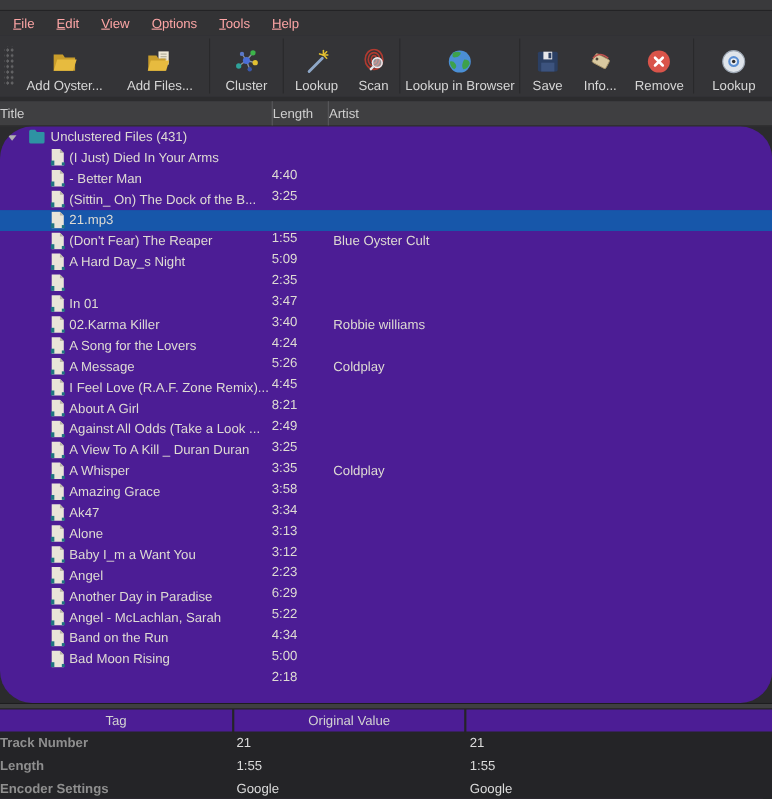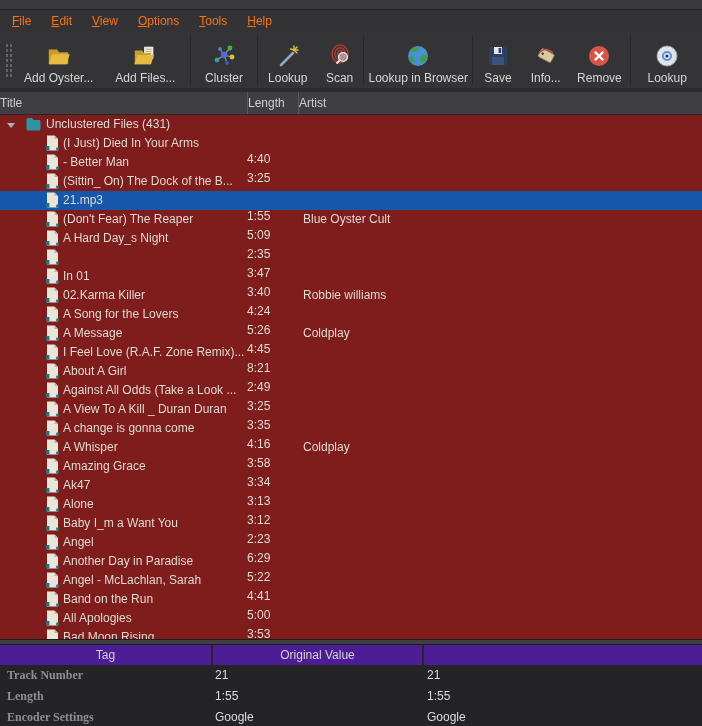--- a/index.html
+++ b/index.html
@@ -2,42 +2,42 @@
 <html><head>
 <meta charset="utf-8">
 <style>
   html,body{margin:0;padding:0;background:#2b2b2d;width:702px;height:726px;overflow:hidden;
     font-family:"Liberation Sans",sans-serif;-webkit-font-smoothing:antialiased;}
   .app{position:relative;width:702px;height:726px;background:#2b2b2d;color:#dedbd3;font-size:12px;}
 
   
   .top-strip{height:9px;background:#3a3a3c;border-bottom:1px solid #232325;}
   .menubar{height:22px;background:#333335;display:flex;align-items:center;padding-left:2px;}
-  .menu-item{padding:0 10px;line-height:22px;color:#f97316;cursor:default;}
+  .menu-item{padding:0 10px;line-height:22px;color:#fca5a5;cursor:default;}
   .menu-item .ml{display:inline-block;}
   .menu-item .ml::first-letter{text-decoration:underline;}
 
   
   .toolbar{height:56px;background:#343437;display:flex;align-items:center;border-bottom:4px solid #2c2c2e;}
   .tb-handle{width:9px;height:36px;margin:0 3px 0 4px;
     background-image:radial-gradient(#636365 1px,transparent 1.2px);background-size:4px 5px;background-position:1px 1px;}
   .tb-btn{height:52px;display:flex;flex-direction:column;align-items:center;justify-content:flex-end;
     padding-bottom:3px;color:#d6d6d6;cursor:default;}
   .tb-btn .ic{width:26px;height:26px;display:flex;align-items:center;justify-content:center;margin-bottom:2px;}
   .tb-sep{width:1px;height:50px;background:#29292b;margin:0 1px;}
 
   
   .grid-header{position:relative;height:22px;background:#3f3f41;color:#cfcfcf;border-bottom:1px solid #262628;}
   .grid-header .hc{position:absolute;top:0;height:22px;line-height:22px;padding-left:0;box-sizing:border-box;}
   .hc-title{left:0;width:247px;}
   .hc-length{left:247px;width:51px;border-left:1px solid #59595c;}
   .hc-artist{left:298px;width:404px;border-left:1px solid #59595c;}
 
   
-  .tree{position:relative;height:524px;background:#7f1d1d;overflow:hidden;}
+  .tree{position:relative;height:524px;background:#4c1d95;overflow:hidden;border-radius:29px;}
   .trow,.rootrow{position:relative;height:19px;width:702px;}
   .trow.selected{background:#1757aa;}
   .trow .t{position:absolute;left:63px;top:0;line-height:19px;white-space:nowrap;}
   .rootrow .t{position:absolute;left:46px;top:0;line-height:19px;white-space:nowrap;}
   .trow .l{position:absolute;left:247px;width:47px;top:16px;line-height:19px;}
   .trow .a{position:absolute;left:303px;top:0;line-height:19px;white-space:nowrap;}
   .expander{position:absolute;left:7px;top:8px;width:0;height:0;
     border-left:4px solid transparent;border-right:4px solid transparent;border-top:5px solid #b0b0b2;}
   .foldicon{position:absolute;left:26px;top:2px;}
   .ficon{position:absolute;left:46px;top:1px;}
@@ -45,21 +45,21 @@
   
   .splitter{height:4px;background:#3f3f41;border-top:1px solid #1d1d1f;border-bottom:1px solid #1d1d1f;}
   .meta{background:#242427;height:86px;}
   .meta-header{position:relative;height:20px;background:#242427;}
   .meta-header .mhc{position:absolute;top:0;height:20px;line-height:20px;background:#4c1d95;
     color:#d2d2d2;text-align:center;box-sizing:border-box;}
   .mh-tag{left:0;width:211px;}
   .mh-orig{left:213px;width:209px;}
   .mh-new{left:424px;width:278px;}
   .meta-row{position:relative;height:21px;width:702px;}
-  .meta-row .k{position:absolute;left:7px;line-height:21px;font-weight:bold;color:#8f8f8f;white-space:nowrap;font-family:Liberation Serif, serif;}
+  .meta-row .k{position:absolute;left:0;line-height:21px;font-weight:bold;color:#8f8f8f;white-space:nowrap;}
   .meta-row .v1{position:absolute;left:215px;line-height:21px;color:#dcdcdc;}
   .meta-row .v2{position:absolute;left:427px;line-height:21px;color:#dcdcdc;}
 </style>
 </head>
 <body>
 
 <div class="app">
 
   <div class="top-strip"></div>
 
@@ -434,33 +434,20 @@
   </div>
         <div class="trow">
     <span class="ficon">
       <svg width="13" height="16" viewBox="0 0 13 16">
         <path d="M1 0.5 h7.5 l3.5 3.5 v11.5 h-11 z" fill="#e9e5d8"></path>
         <path d="M8.5 0.5 l3.5 3.5 h-3.5 z" fill="#b8b4a6"></path>
         <rect x="0" y="11" width="3.4" height="4.4" fill="#1f7480"></rect>
         <rect x="10.2" y="12.6" width="2.8" height="2.8" fill="#1f7480"></rect>
       </svg>
     </span>
-    <span class="t">A change is gonna come</span>
-    <span class="l">4:16</span>
-    <span class="a"></span>
-  </div>
-        <div class="trow">
-    <span class="ficon">
-      <svg width="13" height="16" viewBox="0 0 13 16">
-        <path d="M1 0.5 h7.5 l3.5 3.5 v11.5 h-11 z" fill="#e9e5d8"></path>
-        <path d="M8.5 0.5 l3.5 3.5 h-3.5 z" fill="#b8b4a6"></path>
-        <rect x="0" y="11" width="3.4" height="4.4" fill="#1f7480"></rect>
-        <rect x="10.2" y="12.6" width="2.8" height="2.8" fill="#1f7480"></rect>
-      </svg>
-    </span>
     <span class="t">A Whisper</span>
     <span class="l">3:58</span>
     <span class="a">Coldplay</span>
   </div>
         <div class="trow">
     <span class="ficon">
       <svg width="13" height="16" viewBox="0 0 13 16">
         <path d="M1 0.5 h7.5 l3.5 3.5 v11.5 h-11 z" fill="#e9e5d8"></path>
         <path d="M8.5 0.5 l3.5 3.5 h-3.5 z" fill="#b8b4a6"></path>
         <rect x="0" y="11" width="3.4" height="4.4" fill="#1f7480"></rect>
@@ -539,47 +526,34 @@
         <div class="trow">
     <span class="ficon">
       <svg width="13" height="16" viewBox="0 0 13 16">
         <path d="M1 0.5 h7.5 l3.5 3.5 v11.5 h-11 z" fill="#e9e5d8"></path>
         <path d="M8.5 0.5 l3.5 3.5 h-3.5 z" fill="#b8b4a6"></path>
         <rect x="0" y="11" width="3.4" height="4.4" fill="#1f7480"></rect>
         <rect x="10.2" y="12.6" width="2.8" height="2.8" fill="#1f7480"></rect>
       </svg>
     </span>
     <span class="t">Angel - McLachlan, Sarah</span>
-    <span class="l">4:41</span>
+    <span class="l">4:34</span>
     <span class="a"></span>
   </div>
         <div class="trow">
     <span class="ficon">
       <svg width="13" height="16" viewBox="0 0 13 16">
         <path d="M1 0.5 h7.5 l3.5 3.5 v11.5 h-11 z" fill="#e9e5d8"></path>
         <path d="M8.5 0.5 l3.5 3.5 h-3.5 z" fill="#b8b4a6"></path>
         <rect x="0" y="11" width="3.4" height="4.4" fill="#1f7480"></rect>
         <rect x="10.2" y="12.6" width="2.8" height="2.8" fill="#1f7480"></rect>
       </svg>
     </span>
     <span class="t">Band on the Run</span>
     <span class="l">5:00</span>
-    <span class="a"></span>
-  </div>
-        <div class="trow">
-    <span class="ficon">
-      <svg width="13" height="16" viewBox="0 0 13 16">
-        <path d="M1 0.5 h7.5 l3.5 3.5 v11.5 h-11 z" fill="#e9e5d8"></path>
-        <path d="M8.5 0.5 l3.5 3.5 h-3.5 z" fill="#b8b4a6"></path>
-        <rect x="0" y="11" width="3.4" height="4.4" fill="#1f7480"></rect>
-        <rect x="10.2" y="12.6" width="2.8" height="2.8" fill="#1f7480"></rect>
-      </svg>
-    </span>
-    <span class="t">All Apologies</span>
-    <span class="l">3:53</span>
     <span class="a"></span>
   </div>
         <div class="trow">
     <span class="ficon">
       <svg width="13" height="16" viewBox="0 0 13 16">
         <path d="M1 0.5 h7.5 l3.5 3.5 v11.5 h-11 z" fill="#e9e5d8"></path>
         <path d="M8.5 0.5 l3.5 3.5 h-3.5 z" fill="#b8b4a6"></path>
         <rect x="0" y="11" width="3.4" height="4.4" fill="#1f7480"></rect>
         <rect x="10.2" y="12.6" width="2.8" height="2.8" fill="#1f7480"></rect>
       </svg>

